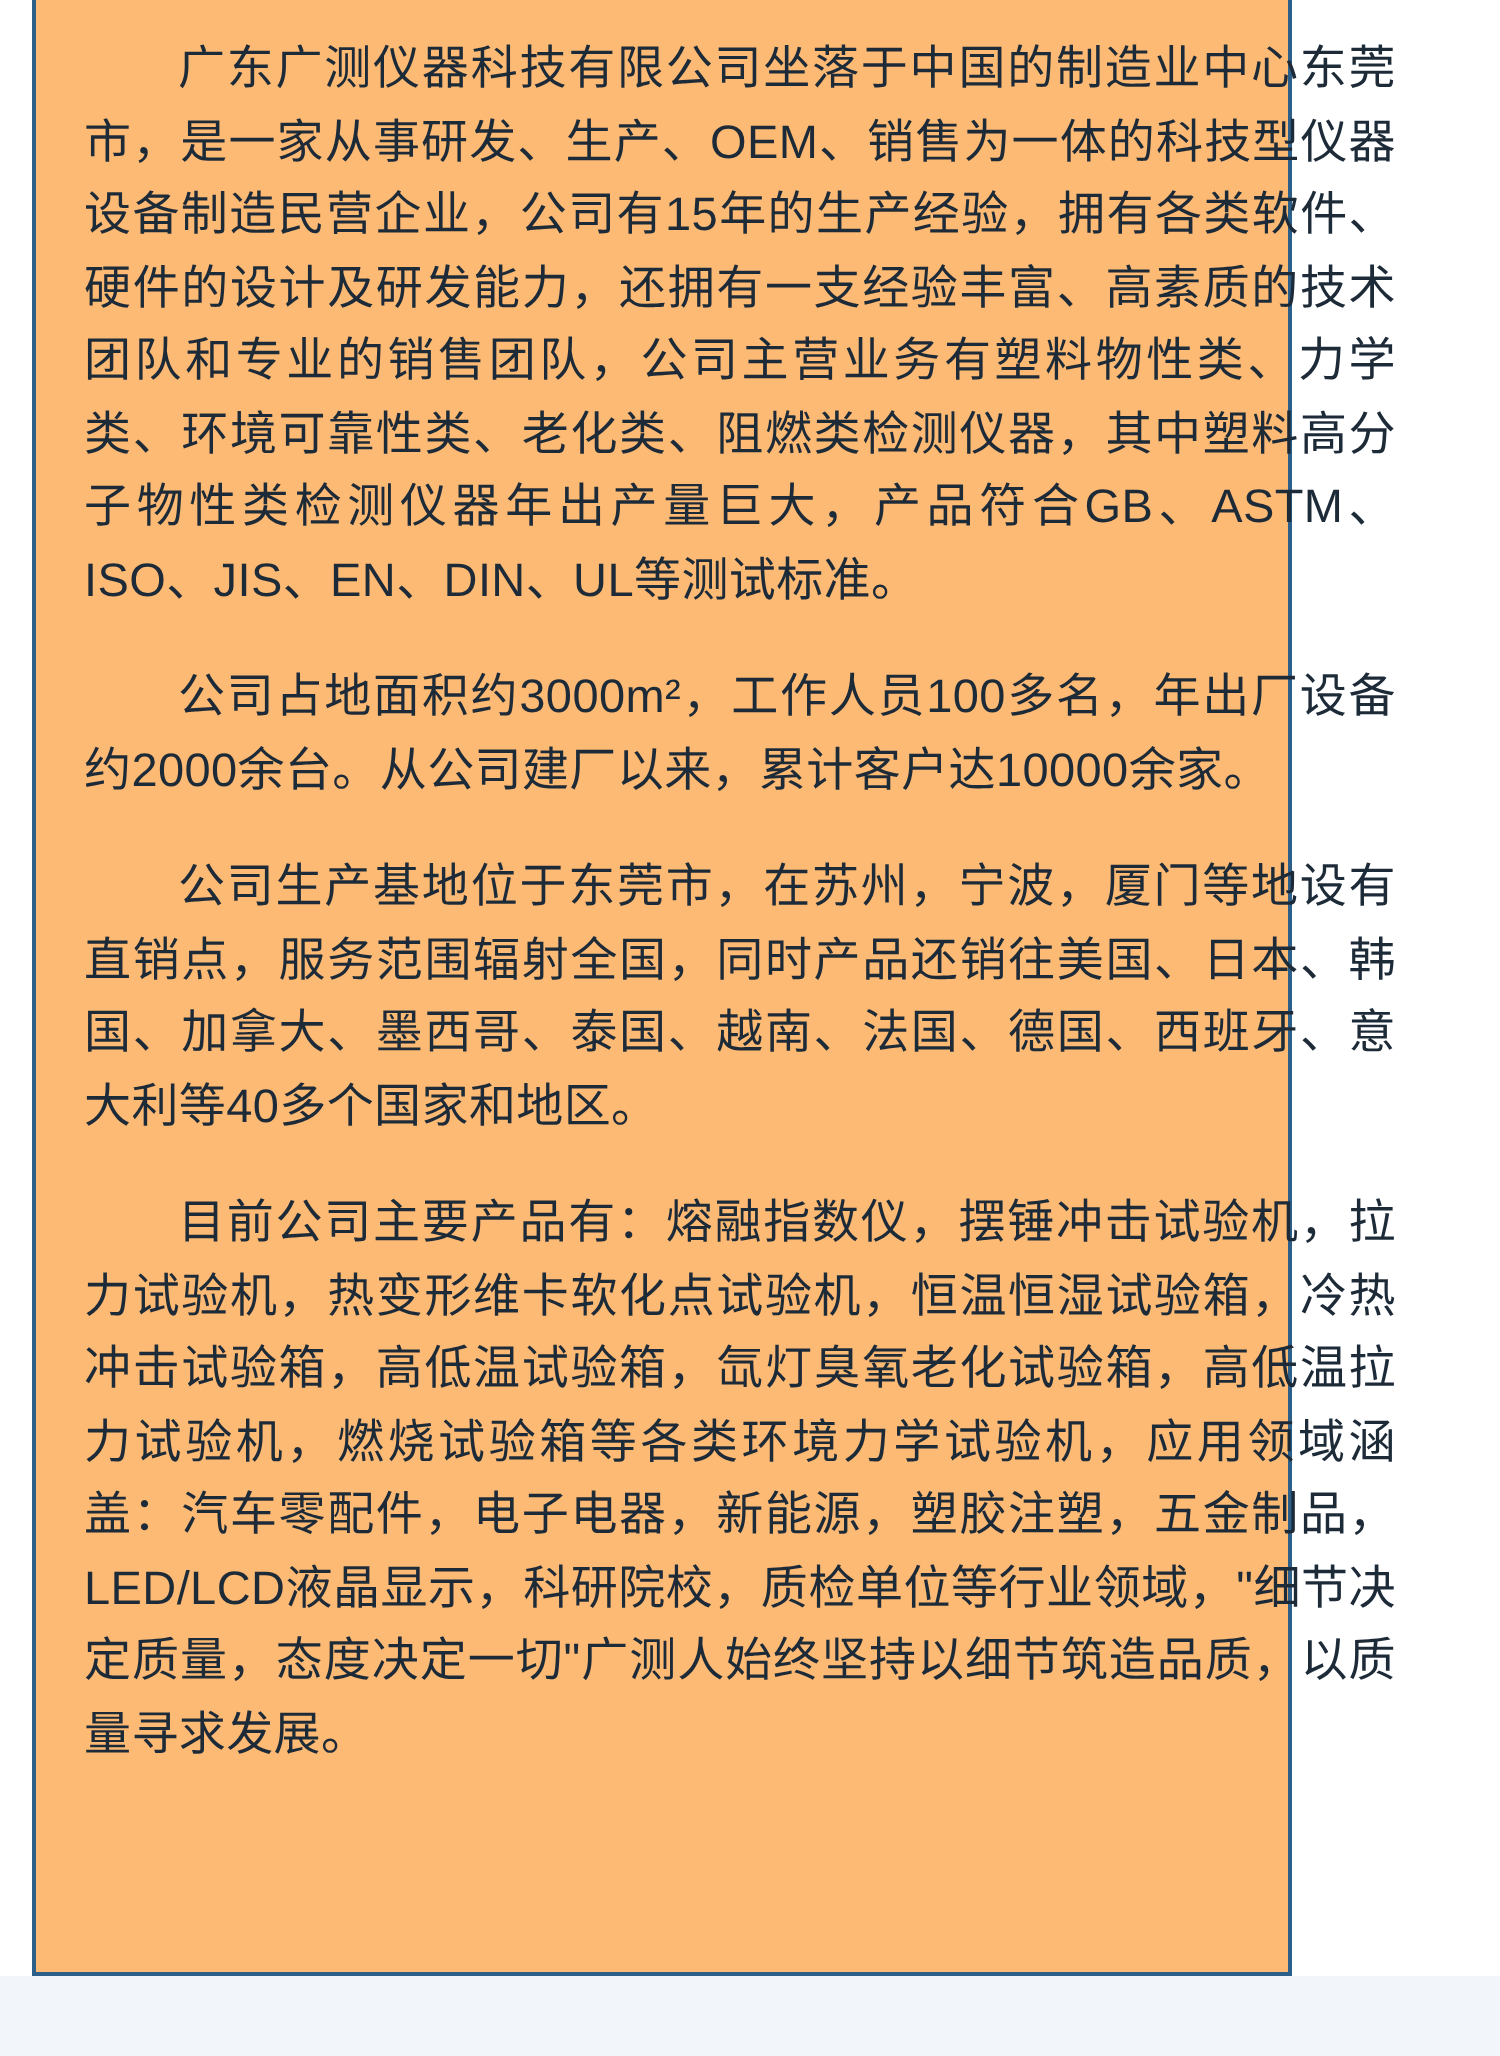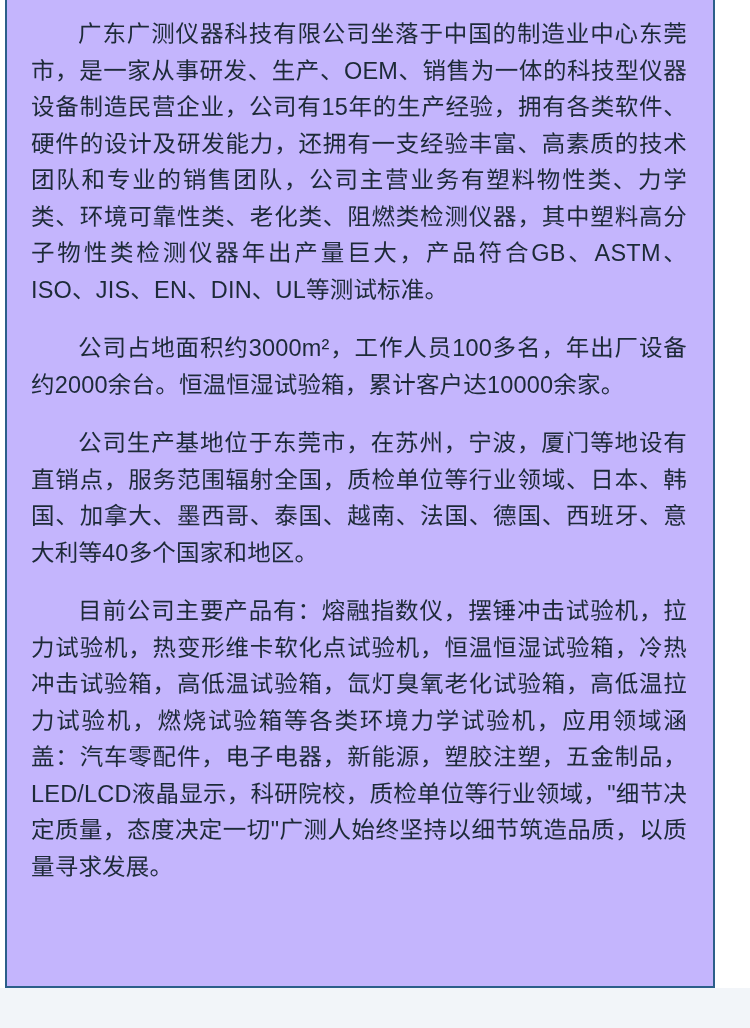--- a/index.html
+++ b/index.html
@@ -15,25 +15,25 @@
   }
   .page {
     position: relative;
     width: 750px;
     height: 1028px;
     background: #ffffff;
     box-sizing: border-box;
   }
   .card {
     position: absolute;
-    left: 5px;
+    left: 16px;
     top: 0;
-    width: 710px;
+    width: 630px;
     height: 988px;
-    background: #c4b5fd;
+    background: #fdba74;
     border-left: 2px solid #2c5f8a;
     border-right: 2px solid #2c5f8a;
     border-bottom: 2px solid #2c5f8a;
     box-sizing: border-box;
   }
   .content {
     position: absolute;
     left: 24px;
     top: 16px;
     width: 656px;
@@ -63,19 +63,19 @@
     background: #f2f5f9;
   }
 </style>
 </head>
 <body>
 
 <div class="page">
   <div class="card">
     <div class="content">
       <p class="para indent">广东广测仪器科技有限公司坐落于中国的制造业中心东莞市，是一家从事研发、生产、OEM、销售为一体的科技型仪器设备制造民营企业，公司有15年的生产经验，拥有各类软件、硬件的设计及研发能力，还拥有一支经验丰富、高素质的技术团队和专业的销售团队，公司主营业务有塑料物性类、力学类、环境可靠性类、老化类、阻燃类检测仪器，其中塑料高分子物性类检测仪器年出产量巨大，产品符合GB、ASTM、ISO、JIS、EN、DIN、UL等测试标准。</p>
-      <p class="para indent">公司占地面积约3000m²，工作人员100多名，年出厂设备约2000余台。恒温恒湿试验箱，累计客户达10000余家。</p>
-      <p class="para indent">公司生产基地位于东莞市，在苏州，宁波，厦门等地设有直销点，服务范围辐射全国，质检单位等行业领域、日本、韩国、加拿大、墨西哥、泰国、越南、法国、德国、西班牙、意大利等40多个国家和地区。</p>
+      <p class="para indent">公司占地面积约3000m²，工作人员100多名，年出厂设备约2000余台。从公司建厂以来，累计客户达10000余家。</p>
+      <p class="para indent">公司生产基地位于东莞市，在苏州，宁波，厦门等地设有直销点，服务范围辐射全国，同时产品还销往美国、日本、韩国、加拿大、墨西哥、泰国、越南、法国、德国、西班牙、意大利等40多个国家和地区。</p>
       <p class="para indent">目前公司主要产品有：熔融指数仪，摆锤冲击试验机，拉力试验机，热变形维卡软化点试验机，恒温恒湿试验箱，冷热冲击试验箱，高低温试验箱，氙灯臭氧老化试验箱，高低温拉力试验机，燃烧试验箱等各类环境力学试验机，应用领域涵盖：汽车零配件，电子电器，新能源，塑胶注塑，五金制品，LED/LCD液晶显示，科研院校，质检单位等行业领域，"细节决定质量，态度决定一切"广测人始终坚持以细节筑造品质，以质量寻求发展。</p>
     </div>
   </div>
   <div class="bottom-strip"></div>
 </div>
 
 </body></html>

